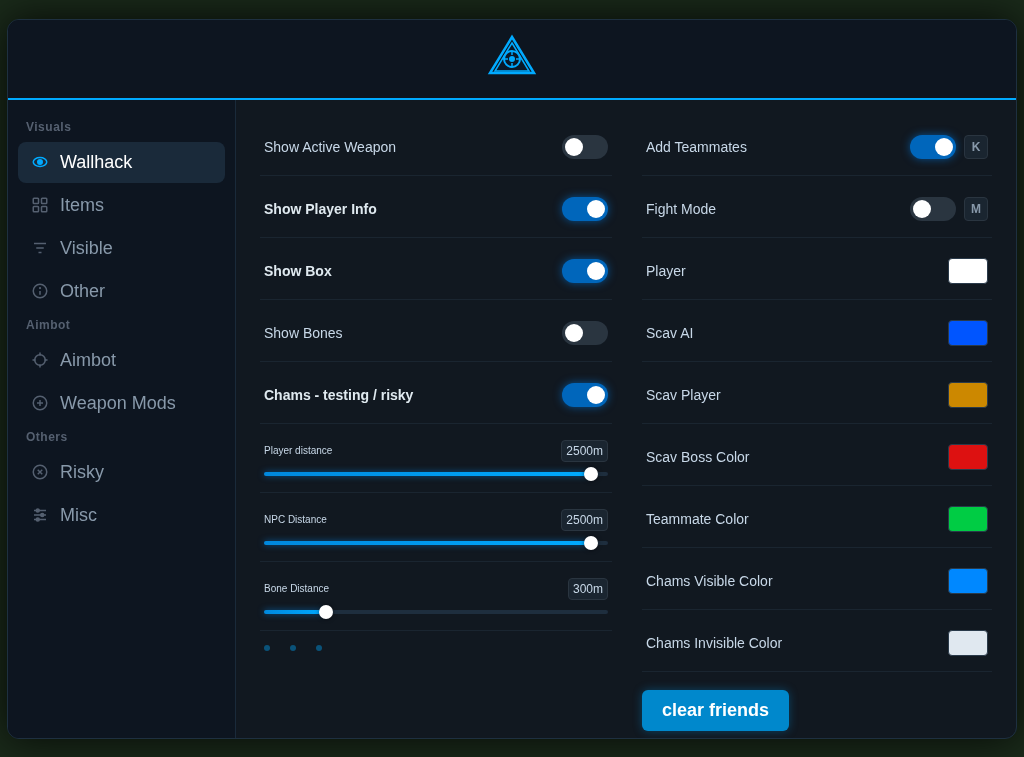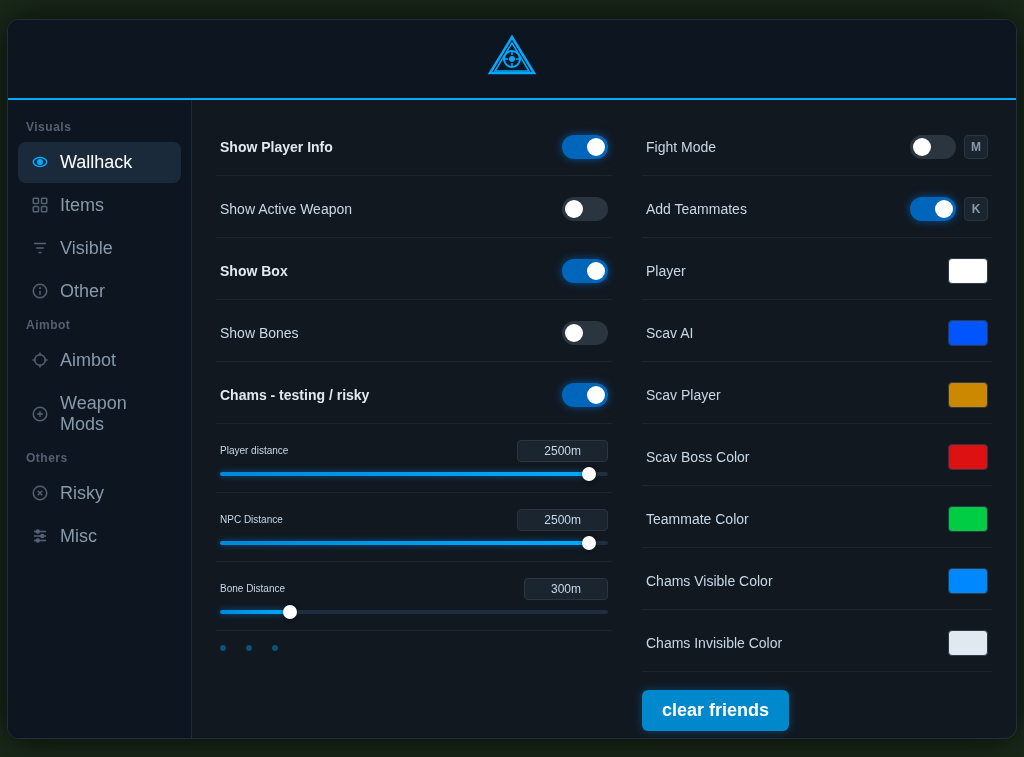--- a/index.html
+++ b/index.html
@@ -39,21 +39,21 @@
       height: 52px;
     }
     
     .body {
       display: flex;
       flex: 1;
       overflow: hidden;
     }
     
     .sidebar {
-      width: 184px;
+      width: 228px;
       background: #0d1520;
       padding: 16px 10px;
       flex-shrink: 0;
       border-right: 1px solid #1a2a3a;
     }
     .sidebar-section-label {
       color: #556070;
       font-size: 12px;
       font-weight: 600;
       text-transform: none;
@@ -170,21 +170,21 @@
       margin-bottom: 10px;
     }
     .slider-label {
       color: #c8d8e8;
       font-size: 10px;
     }
     .slider-value {
       background: #1a2530;
       color: #c8d8e8;
       font-size: 12px;
-      padding: 3px 26px;
+      padding: 3px 4px;
       border-radius: 4px;
       border: 1px solid #2a3540;
     }
     .slider-track {
       width: 100%;
       height: 4px;
       background: #1e2e3e;
       border-radius: 2px;
       position: relative;
       cursor: pointer;
@@ -362,28 +362,28 @@
             </svg>
           </span>
           <span>Misc</span>
         </div>
       </div>
 
     <div class="main-content">
 
       <div class="left-panel" id="left-panel-el">
           <div class="setting-row">
+            <span class="setting-label">Show Active Weapon</span>
+            <div class="toggle off">
+              <div class="toggle-knob"></div>
+            </div>
+          </div>
+          <div class="setting-row">
             <span class="setting-label bold">Show Player Info</span>
             <div class="toggle on">
-              <div class="toggle-knob"></div>
-            </div>
-          </div>
-          <div class="setting-row">
-            <span class="setting-label">Show Active Weapon</span>
-            <div class="toggle off">
               <div class="toggle-knob"></div>
             </div>
           </div>
           <div class="setting-row">
             <span class="setting-label bold">Show Box</span>
             <div class="toggle on">
               <div class="toggle-knob"></div>
             </div>
           </div>
           <div class="setting-row">
@@ -429,39 +429,39 @@
             </div>
           </div>
           <div class="dots-row">
             <div class="dot"></div>
             <div class="dot"></div>
             <div class="dot"></div>
           </div>
         </div>
 
       <div class="right-panel" id="right-panel-el">
+          <div class="setting-row">
+            <span class="setting-label">Add Teammates</span>
+            <div class="setting-row-controls">
+              <div class="toggle on">
+                <div class="toggle-knob"></div>
+              </div>
+              <div class="hotkey-badge">K</div>
+            </div>
+          </div>
           <div class="setting-row">
             <span class="setting-label">Fight Mode</span>
             <div class="setting-row-controls">
               <div class="toggle off">
                 <div class="toggle-knob"></div>
               </div>
               <div class="hotkey-badge">M</div>
             </div>
           </div>
           <div class="setting-row">
-            <span class="setting-label">Add Teammates</span>
-            <div class="setting-row-controls">
-              <div class="toggle on">
-                <div class="toggle-knob"></div>
-              </div>
-              <div class="hotkey-badge">K</div>
-            </div>
-          </div>
-          <div class="setting-row">
             <span class="setting-label">Player</span>
             <div class="color-swatch" style="background: rgb(255, 255, 255);"></div>
           </div>
           <div class="setting-row">
             <span class="setting-label">Scav AI</span>
             <div class="color-swatch" style="background: rgb(0, 85, 255);"></div>
           </div>
           <div class="setting-row">
             <span class="setting-label">Scav Player</span>
             <div class="color-swatch" style="background: rgb(204, 136, 0);"></div>

